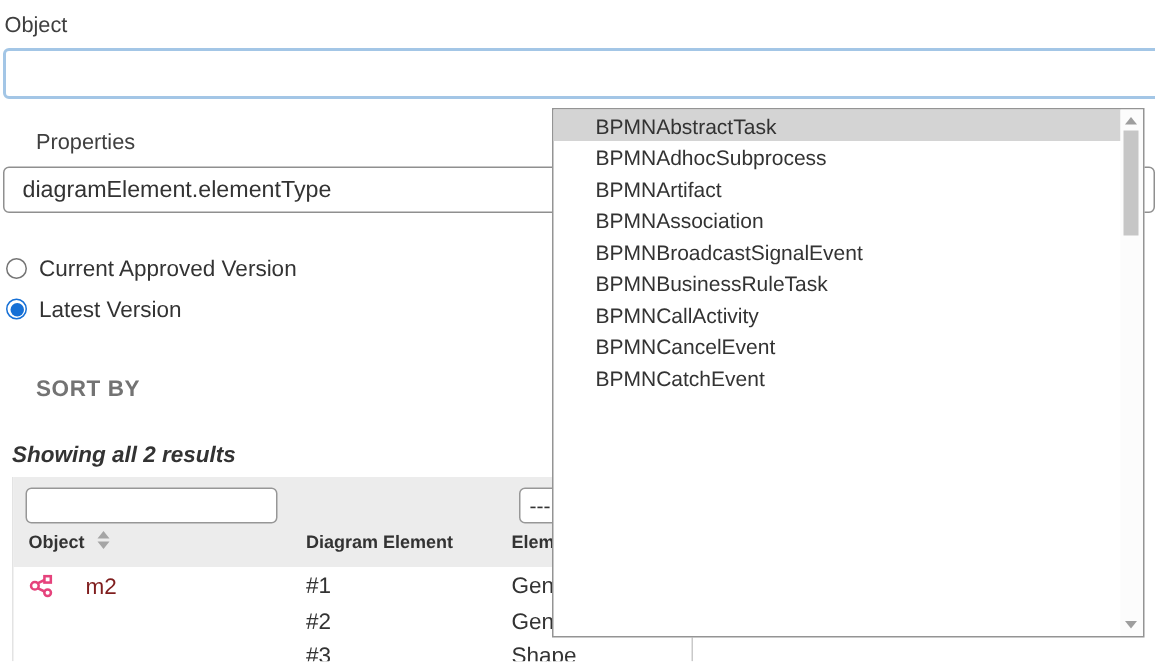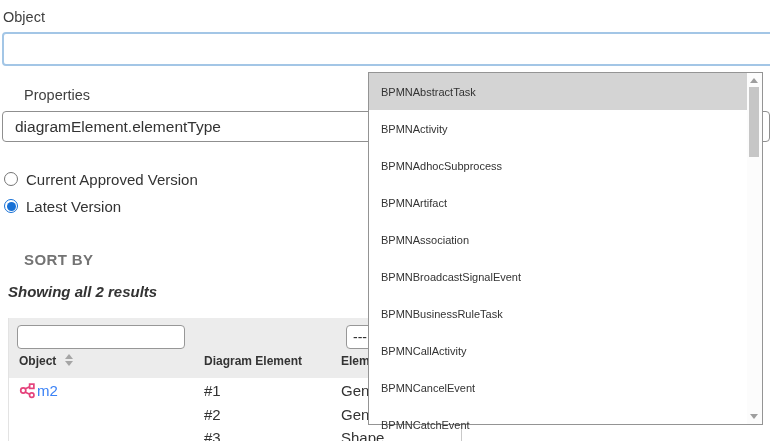--- a/index.html
+++ b/index.html
@@ -21,43 +21,43 @@
     font-family:inherit;font-size:15.5px;color:#333;padding-left:12px;outline:none;
   }
   
   .radio-row{position:absolute;left:4px;height:18px;display:flex;align-items:center;gap:8px;cursor:default;}
   .radio{width:14px;height:14px;border-radius:50%;border:1px solid #757575;background:#fff;box-sizing:border-box;position:relative;flex:none;}
   .radio.selected{border:1.5px solid #1670d6;}
   .radio.selected::after{content:"";position:absolute;inset:1.5px;background:#1670d6;border-radius:50%;}
   .radio-label{font-size:15px;color:#333;}
   
   .sort-by{position:absolute;left:24px;top:251px;font-size:15px;font-weight:600;letter-spacing:.4px;color:#737373;cursor:pointer;}
-  .results-summary{position:absolute;left:8px;top:283px;font-size:15px;font-weight:bold;font-style:italic;color:#333;}
+  .results-summary{position:absolute;left:8px;top:295px;font-size:15px;font-weight:bold;font-style:italic;color:#333;}
   
   .table{position:absolute;left:8px;top:318px;width:452px;height:123px;
     border-left:1px solid #e3e3e3;border-right:1px solid #c9c9c9;}
   .thead{position:absolute;left:0;top:0;width:100%;height:60px;background:#ececec;}
   .col-filter{position:absolute;top:7px;height:22px;border:1px solid #979797;border-radius:4px;
     background:#fff;font-family:inherit;font-size:14px;color:#333;padding:0 6px;outline:none;}
   .hdr{position:absolute;top:36px;font-size:12px;font-weight:bold;color:#333;white-space:nowrap;}
   .sort-arrows{display:inline-block;position:relative;width:10px;height:12px;margin-left:8px;vertical-align:-1px;}
   .tri{position:absolute;left:1px;width:0;height:0;border-left:4.5px solid transparent;border-right:4.5px solid transparent;}
   .tri.up{top:0;border-bottom:5px solid #a5a5a5;}
   .tri.down{bottom:0;border-top:5px solid #a5a5a5;}
   .row{position:absolute;left:0;width:100%;height:23px;}
   .cell{position:absolute;top:2px;font-size:15px;color:#333;white-space:nowrap;}
   .c1{left:10px;} .c2{left:195px;} .c3{left:332px;}
-  .obj-link{color:#3b82f6;cursor:pointer;margin-left:1px;}
+  .obj-link{color:#7f1d1d;cursor:pointer;margin-left:21px;}
   .obj-icon{vertical-align:-3px;}
   
   .dropdown{position:absolute;left:368px;top:72px;width:393px;height:351px;
     background:#fff;border:1px solid #949494;z-index:10;}
   .dd-list{position:absolute;left:0;top:0;right:15px;bottom:0;}
-  .dd-item{height:37px;display:flex;align-items:center;padding-left:12px;
-    font-size:11px;color:#333;cursor:pointer;white-space:nowrap;overflow:hidden;}
+  .dd-item{height:21px;display:flex;align-items:center;padding-left:28px;
+    font-size:14px;color:#333;cursor:pointer;white-space:nowrap;overflow:hidden;}
   .dd-item.highlighted{background:#d4d4d4;}
   .dd-scrollbar{position:absolute;right:0;top:0;bottom:0;width:15px;background:#fcfcfc;}
   .sb-arrow{position:absolute;left:3px;width:0;height:0;border-left:4.5px solid transparent;border-right:4.5px solid transparent;}
   .sb-arrow.up{top:5px;border-bottom:5px solid #9e9e9e;}
   .sb-arrow.down{bottom:5px;border-top:5px solid #9e9e9e;}
   .sb-thumb{position:absolute;left:2px;top:14px;width:10px;height:70px;background:#c6c6c6;}
 </style>
 </head>
 <body>
 
@@ -117,21 +117,20 @@
     </div>
     <div class="row" style="top:109px;">
       <span class="cell c2">#3</span>
       <span class="cell c3">Shape</span>
     </div>
   </div>
 
   <div class="dropdown">
     <div class="dd-list">
       <div class="dd-item highlighted">BPMNAbstractTask</div>
-      <div class="dd-item">BPMNActivity</div>
       <div class="dd-item">BPMNAdhocSubprocess</div>
       <div class="dd-item">BPMNArtifact</div>
       <div class="dd-item">BPMNAssociation</div>
       <div class="dd-item">BPMNBroadcastSignalEvent</div>
       <div class="dd-item">BPMNBusinessRuleTask</div>
       <div class="dd-item">BPMNCallActivity</div>
       <div class="dd-item">BPMNCancelEvent</div>
       <div class="dd-item">BPMNCatchEvent</div>
     </div>
     <div class="dd-scrollbar">

